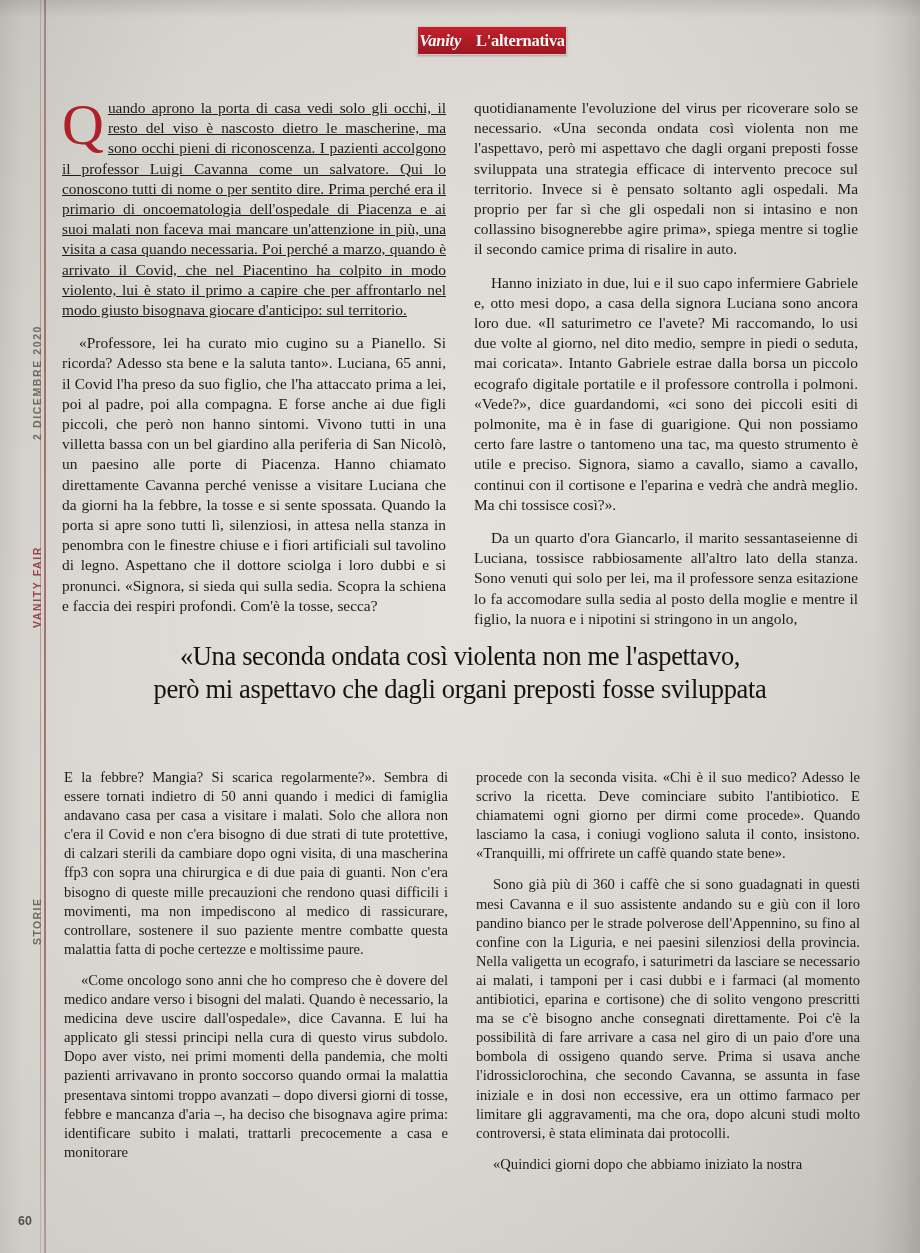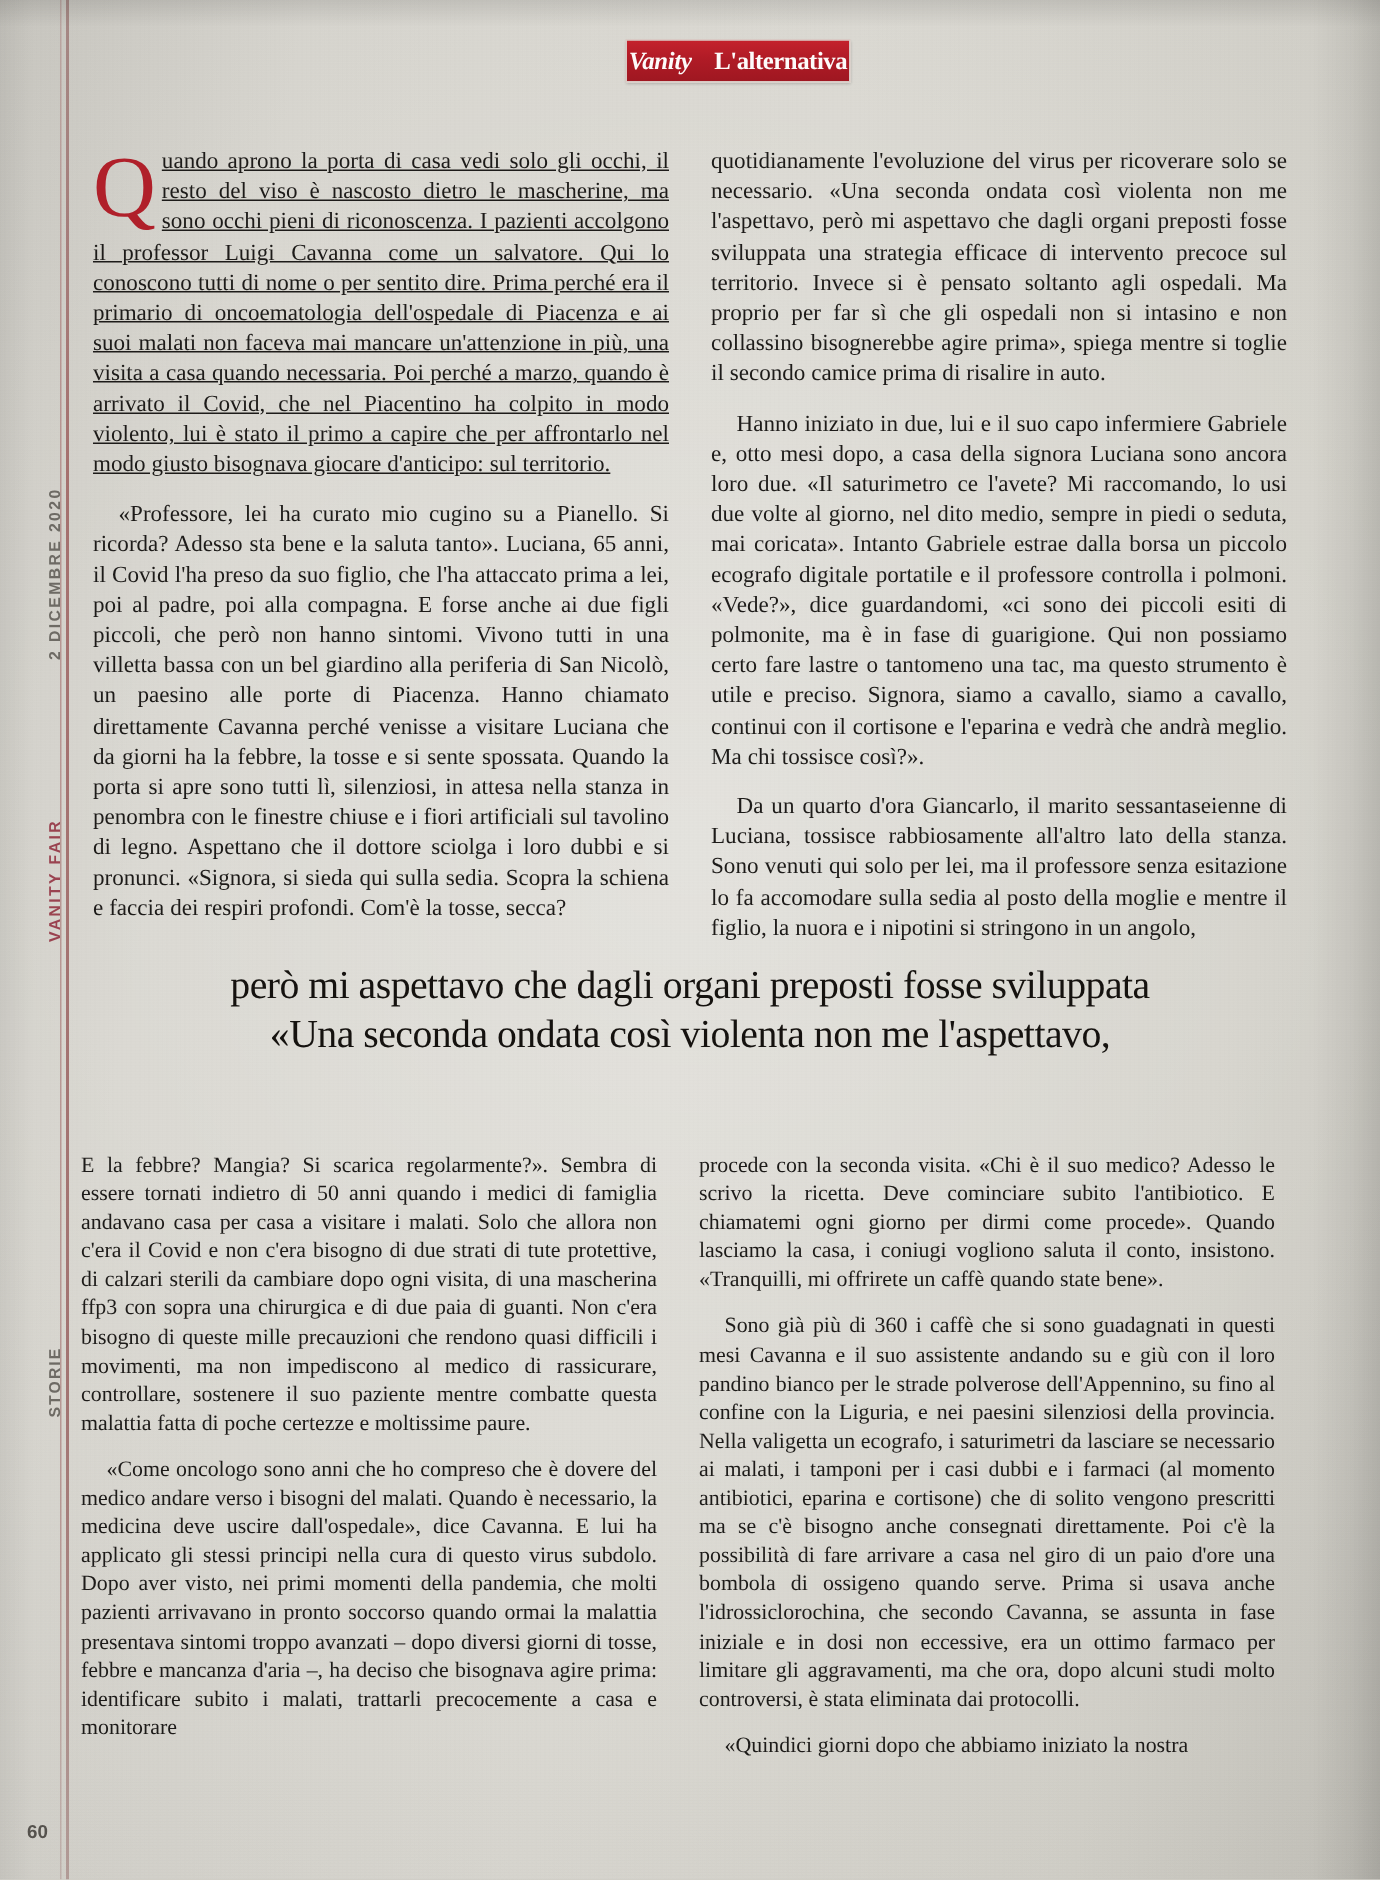--- a/index.html
+++ b/index.html
@@ -156,21 +156,21 @@
     color: #15120f;
     letter-spacing: -0.35px;
   }
   .pullquote .hl {
     color: #b0202a;
   }
 
   
   .article-bottom {
     position: absolute;
-    left: 54px;
+    left: 64px;
     top: 768px;
     width: 796px;
   }
   .article-bottom p.body {
     font-size: 14.6px;
     line-height: 19.1px;
     margin-bottom: 12px;
   }
 
   
@@ -223,22 +223,22 @@
       </div>
       <div class="col">
         <p class="body noindent">quotidianamente l'evoluzione del virus per ricoverare solo se necessario. «Una seconda ondata così violenta non me l'aspettavo, però mi aspettavo che dagli organi preposti fosse sviluppata una strategia efficace di intervento precoce sul territorio. Invece si è pensato soltanto agli ospedali. Ma proprio per far sì che gli ospedali non si intasino e non collassino bisognerebbe agire prima», spiega mentre si toglie il secondo camice prima di risalire in auto.</p>
         <p class="body">Hanno iniziato in due, lui e il suo capo infermiere Gabriele e, otto mesi dopo, a casa della signora Luciana sono ancora loro due. «Il saturimetro ce l'avete? Mi raccomando, lo usi due volte al giorno, nel dito medio, sempre in piedi o seduta, mai coricata». Intanto Gabriele estrae dalla borsa un piccolo ecografo digitale portatile e il professore controlla i polmoni. «Vede?», dice guardandomi, «ci sono dei piccoli esiti di polmonite, ma è in fase di guarigione. Qui non possiamo certo fare lastre o tantomeno una tac, ma questo strumento è utile e preciso. Signora, siamo a cavallo, siamo a cavallo, continui con il cortisone e l'eparina e vedrà che andrà meglio. Ma chi tossisce così?».</p>
         <p class="body">Da un quarto d'ora Giancarlo, il marito sessantaseienne di Luciana, tossisce rabbiosamente all'altro lato della stanza. Sono venuti qui solo per lei, ma il professore senza esitazione lo fa accomodare sulla sedia al posto della moglie e mentre il figlio, la nuora e i nipotini si stringono in un angolo,</p>
       </div>
     </div>
   </div>
 
   <div class="pullquote">
+    <div>«Una seconda ondata così violenta non me l'aspettavo,</div>
     <div>però mi aspettavo che dagli organi preposti fosse sviluppata</div>
-    <div>«Una seconda ondata così violenta non me l'aspettavo,</div>
   </div>
 
   <div class="article-bottom">
     <div class="cols">
       <div class="col">
         <p class="body noindent">E la febbre? Mangia? Si scarica regolarmente?». Sembra di essere tornati indietro di 50 anni quando i medici di famiglia andavano casa per casa a visitare i malati. Solo che allora non c'era il Covid e non c'era bisogno di due strati di tute protettive, di calzari sterili da cambiare dopo ogni visita, di una mascherina ffp3 con sopra una chirurgica e di due paia di guanti. Non c'era bisogno di queste mille precauzioni che rendono quasi difficili i movimenti, ma non impediscono al medico di rassicurare, controllare, sostenere il suo paziente mentre combatte questa malattia fatta di poche certezze e moltissime paure.</p>
         <p class="body">«Come oncologo sono anni che ho compreso che è dovere del medico andare verso i bisogni del malati. Quando è necessario, la medicina deve uscire dall'ospedale», dice Cavanna. E lui ha applicato gli stessi principi nella cura di questo virus subdolo. Dopo aver visto, nei primi momenti della pandemia, che molti pazienti arrivavano in pronto soccorso quando ormai la malattia presentava sintomi troppo avanzati – dopo diversi giorni di tosse, febbre e mancanza d'aria –, ha deciso che bisognava agire prima: identificare subito i malati, trattarli precocemente a casa e monitorare</p>
       </div>
       <div class="col">
         <p class="body noindent">procede con la seconda visita. «Chi è il suo medico? Adesso le scrivo la ricetta. Deve cominciare subito l'antibiotico. E chiamatemi ogni giorno per dirmi come procede». Quando lasciamo la casa, i coniugi vogliono saluta il conto, insistono. «Tranquilli, mi offrirete un caffè quando state bene».</p>

